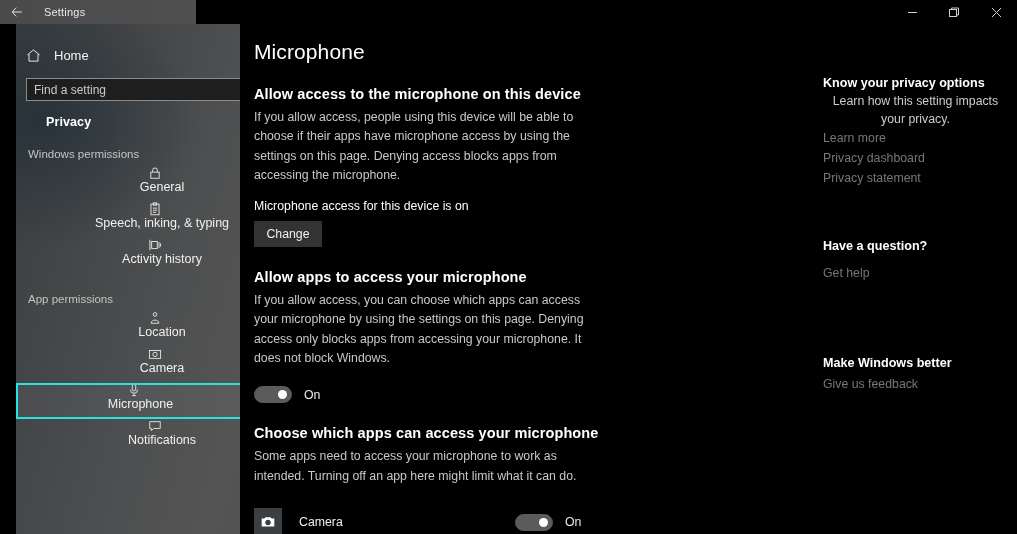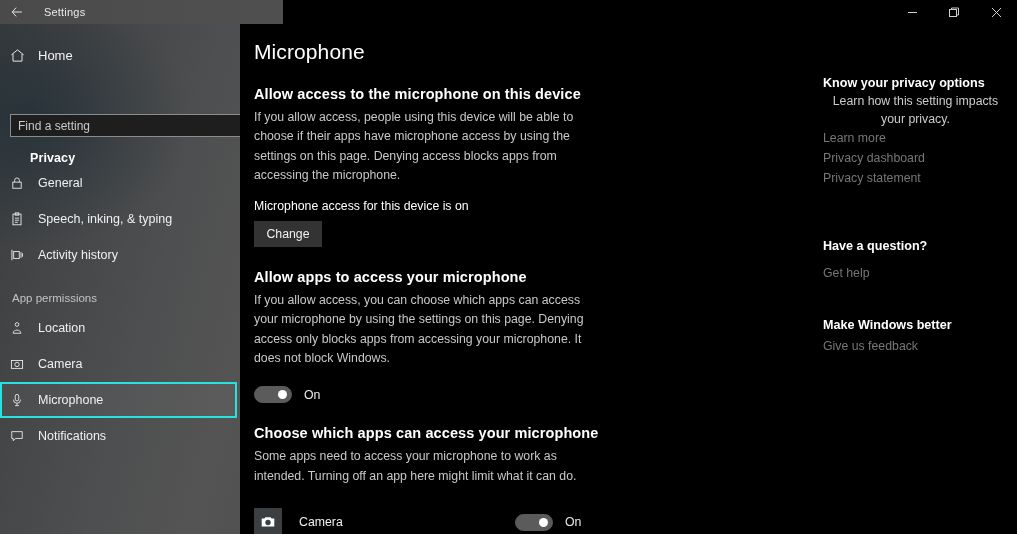--- a/index.html
+++ b/index.html
@@ -11,21 +11,21 @@
   }
 
   .window { position:relative; width:1017px; height:534px; background:#000; overflow:hidden; }
 
   
   .titlebar {
     position:absolute; top:0; left:0; width:1017px; height:24px;
     display:flex; align-items:center; z-index:40;
   }
   .titlebar-left {
-    width:283px; height:24px; display:flex; align-items:center;
+    width:196px; height:24px; display:flex; align-items:center;
     background:linear-gradient(90deg,#4a4a4a 0%,#4e4e4e 60%,#4f4f4f 100%);
   }
   .back-btn {
     width:34px; height:24px; display:flex; align-items:center; justify-content:center;
     color:#e8e8e8;
   }
   .back-btn svg { display:block; }
   .app-title {
     font-size:11px; color:#e9e9e9; letter-spacing:.2px; margin-left:10px;
   }
@@ -33,36 +33,36 @@
     flex:1; height:24px; background:#000; display:flex; justify-content:flex-end; align-items:stretch;
   }
   .win-btn {
     width:42px; height:24px; display:flex; align-items:center; justify-content:center;
     color:#cfcfcf;
   }
   .win-btn svg { display:block; }
 
   
   .sidebar {
-    position:absolute; top:24px; left:0; width:280px; height:510px;
+    position:absolute; top:24px; left:16px; width:280px; height:510px;
     background:
       radial-gradient(ellipse 220px 180px at 30px 95px, rgba(20,40,50,.55), rgba(20,40,50,0) 72%),
       linear-gradient(105deg,#3a3c3e 0%,#454648 28%,#4e4f50 55%,#545454 78%,#505050 100%);
     overflow:hidden;
   }
   .sb-home {
     height:30px; display:flex; align-items:center; padding-left:10px; margin-top:16px;
   }
   .sb-home .ico { width:26px; display:flex; align-items:center; color:#f0f0f0; }
   .sb-home .lbl { font-size:13px; color:#f2f2f2; margin-left:2px; }
 
   .search-wrap { padding:8px 10px 0 10px; }
   .search-box {
     position:relative; height:23px; background:#1e1e1e;
-    border:1px solid #8b8b8b; display:flex; align-items:center;margin-top:36px;
+    border:1px solid #8b8b8b; display:flex; align-items:center;
   }
   .search-box input {
     flex:1; background:transparent; border:0; outline:none;
     font-family:"Liberation Sans", sans-serif; font-size:12px; color:#d8d8d8;
     padding:0 22px 0 7px;
   }
   .search-box input::placeholder { color:#c9c9c9; opacity:1; }
   .search-ico {
     position:absolute; right:6px; top:3px; color:#d4d4d4;
   }
@@ -70,20 +70,21 @@
   .sb-section-title {
     font-size:12.5px; font-weight:bold; color:#ffffff;
     padding:14px 0 0 30px; letter-spacing:.1px;
   }
   .sb-group {
     font-size:11.5px; color:#c3c3c3; padding:19px 0 6px 12px;
   }
   .sb-item {
     height:36px; display:flex; align-items:center; padding-left:10px;
     position:relative;
+    flex-direction:column;
   }
   .sb-item .ico { width:26px; display:flex; align-items:center; justify-content:flex-start; color:#ededed; }
   .sb-item .lbl { font-size:12.5px; color:#f0f0f0; margin-left:2px; }
   .sb-item.selected {
     outline:2px solid #26e3e0; outline-offset:-2px;
     width:237px; background:rgba(255,255,255,.045);
   }
 
   .sb-scrollbar {
     position:absolute; right:3px; top:106px; width:2px; height:160px;
@@ -202,20 +203,21 @@
           <svg width="13" height="13" viewBox="0 0 16 16">
             <circle cx="6.6" cy="6.6" r="4.4" fill="none" stroke="#d4d4d4" stroke-width="1.05"></circle>
             <path d="M10 10 L14 14.2" stroke="#d4d4d4" stroke-width="1.05"></path>
           </svg>
         </span>
       </div>
     </div>
 
     <div class="sb-section-title">Privacy</div>
 
+    <div class="sb-group">Windows permissions</div>
 
     <div class="sb-item">
       <span class="ico">
         <svg width="14" height="14" viewBox="0 0 16 16">
           <rect x="3.2" y="7" width="9.6" height="7" fill="none" stroke="#ededed" stroke-width="1"></rect>
           <path d="M5.3 7 V4.9 a2.7 2.7 0 0 1 5.4 0 V7" fill="none" stroke="#ededed" stroke-width="1"></path>
         </svg>
       </span>
       <span class="lbl">General</span>
     </div>
@@ -345,21 +347,21 @@
         <a class="rail-link">Learn more</a>
         <a class="rail-link">Privacy dashboard</a>
         <a class="rail-link">Privacy statement</a>
       </div>
 
       <div class="rail-block" style="margin-top:50px;">
         <div class="rail-head">Have a question?</div>
         <a class="rail-link" style="margin-top:11px;">Get help</a>
       </div>
 
-      <div class="rail-block" style="margin-top:34px;">
+      <div class="rail-block" style="margin-top:72px;">
         <div class="rail-head">Make Windows better</div>
         <a class="rail-link" style="margin-top:5px;">Give us feedback</a>
       </div>
 
     </div>
   </div>
 
 </div>
 
 </body></html>

